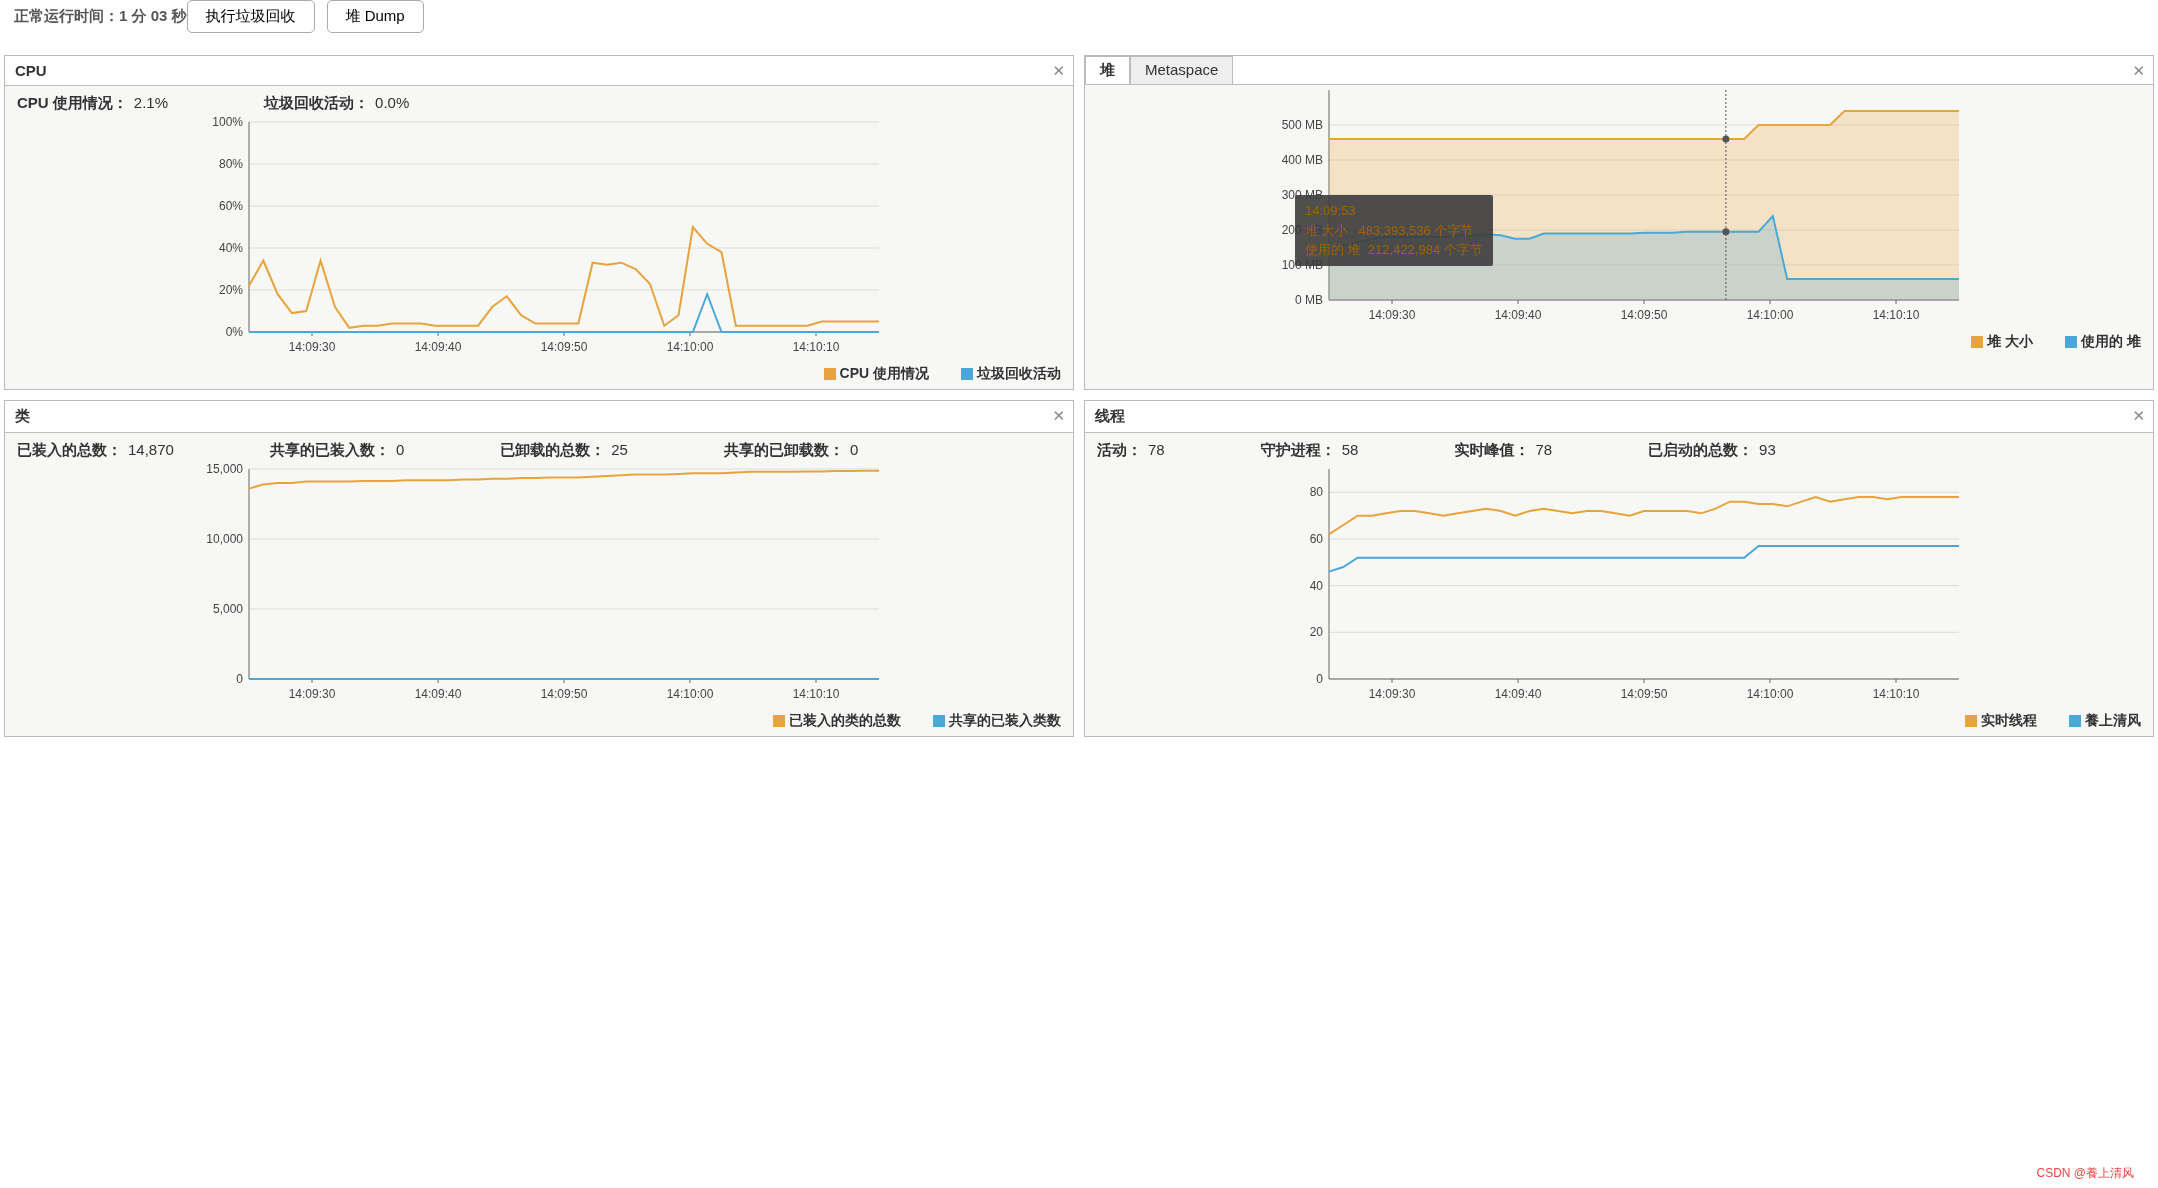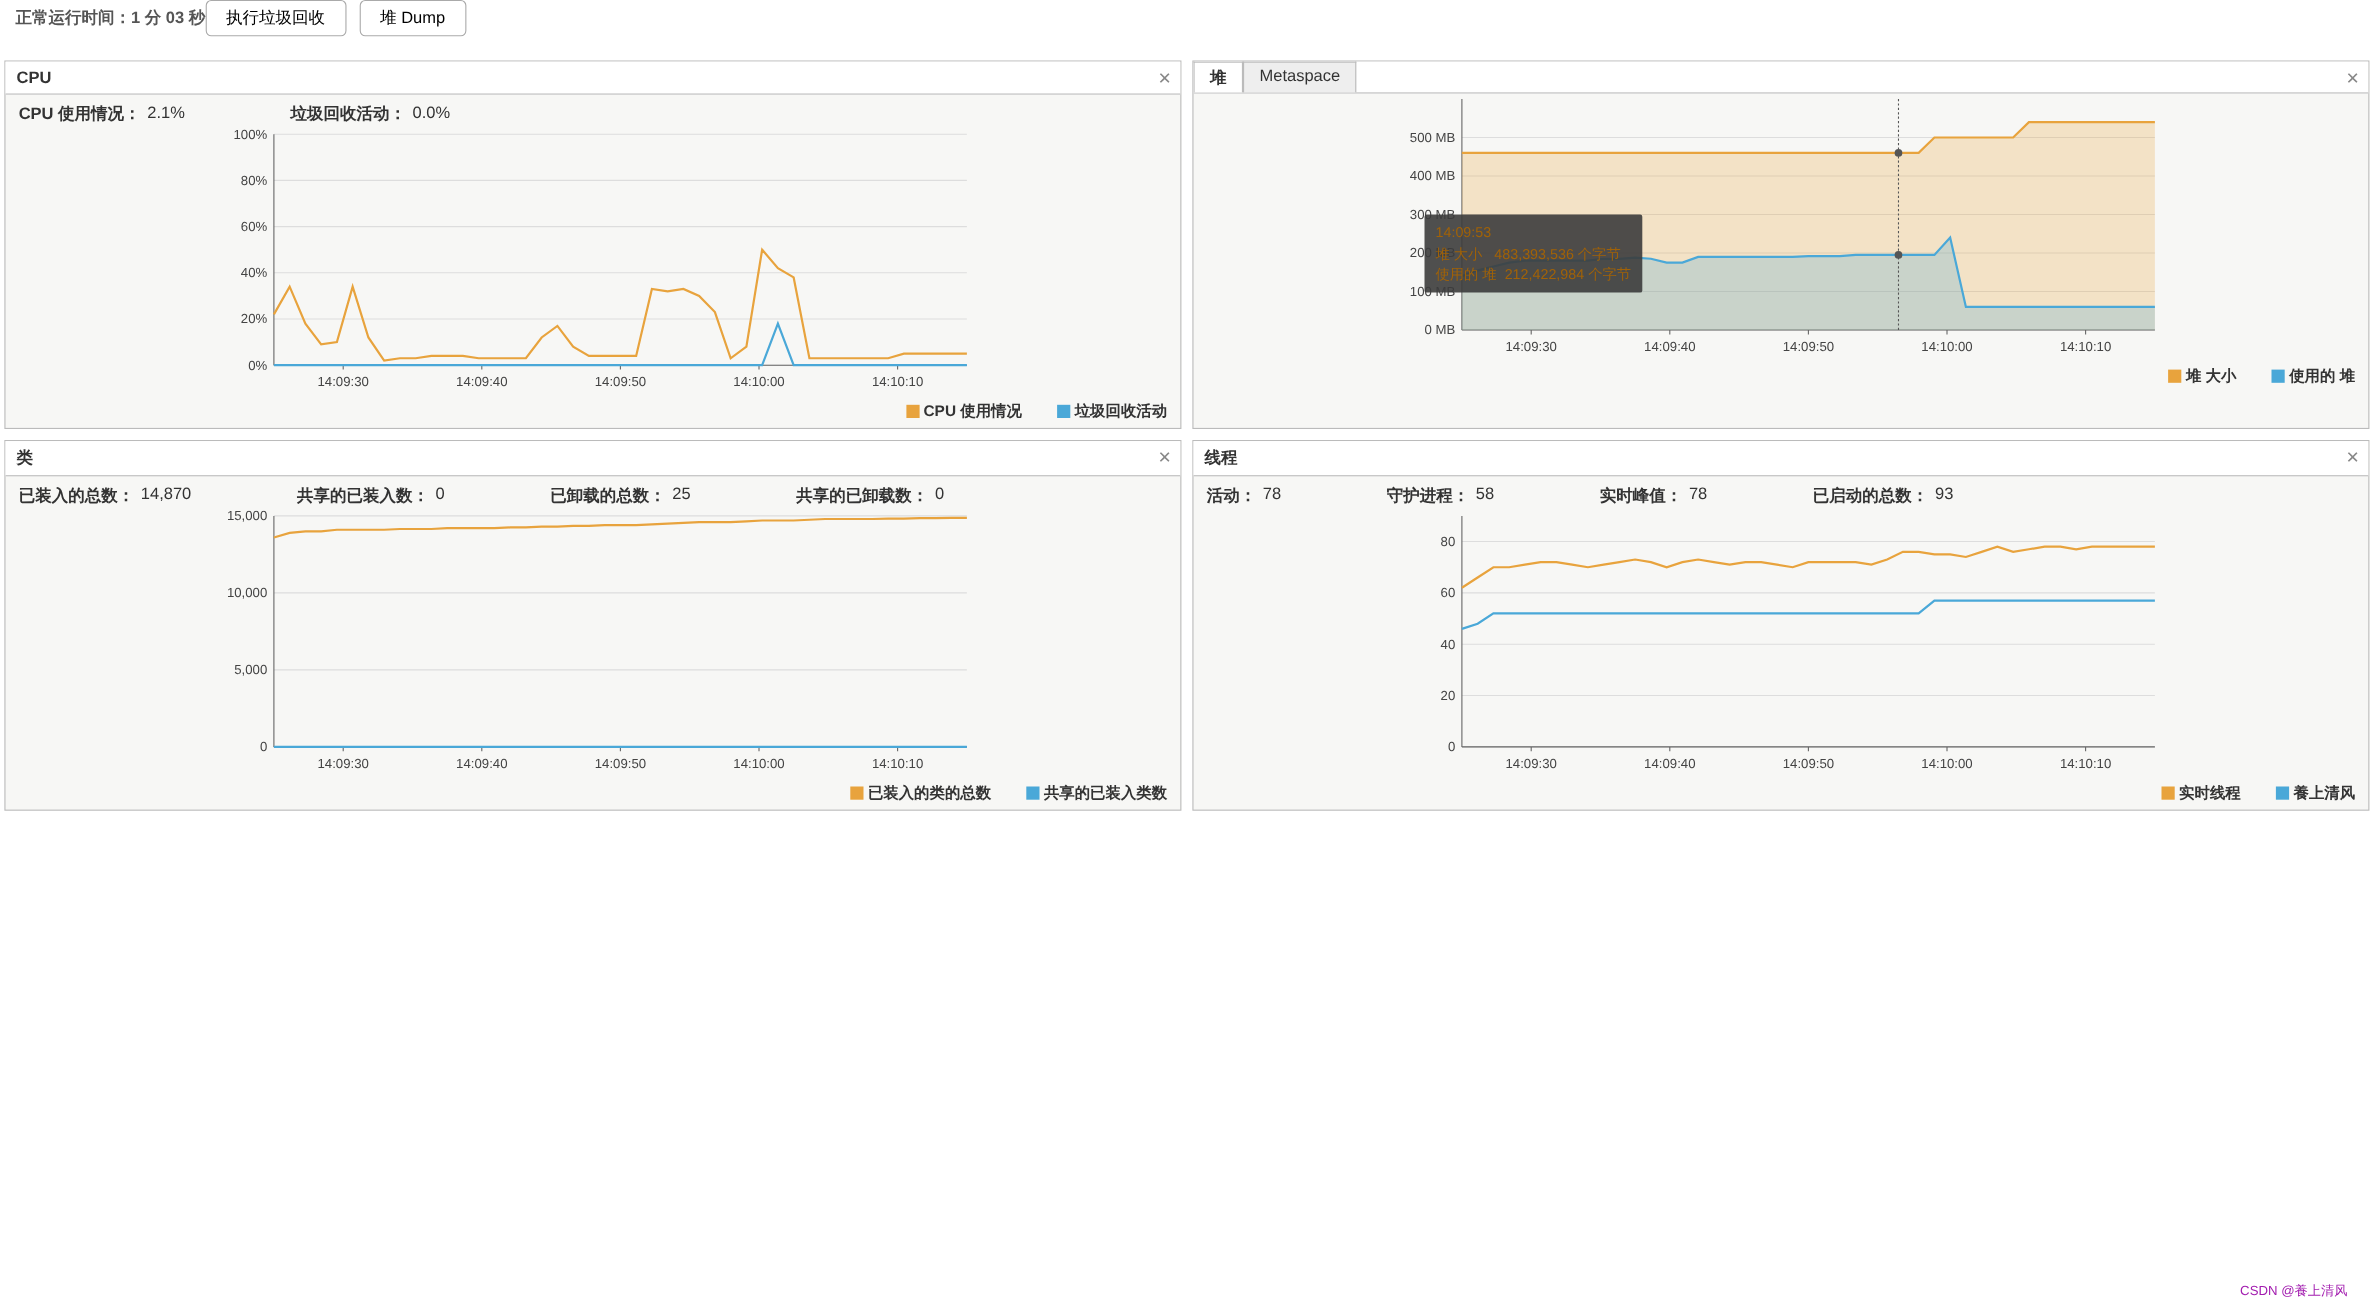--- a/index.html
+++ b/index.html
@@ -28,21 +28,21 @@
   .series-b { stroke: #4aa8d8; stroke-width: 2; fill: none; }
   .fill-a { fill: #e8a33d; fill-opacity: 0.25; }
   .fill-b { fill: #4aa8d8; fill-opacity: 0.25; }
   .legend { display: flex; justify-content: flex-end; gap: 32px; padding: 4px 12px 6px; font-size: 14px; font-weight: bold; }
   .swatch { display: inline-block; width: 12px; height: 12px; margin-right: 4px; vertical-align: middle; }
   .sw-a { background: #e8a33d; }
   .sw-b { background: #4aa8d8; }
   .tooltip { position: absolute; background: rgba(60,60,60,0.9); color: #a16207; font-size: 13px; padding: 6px 10px; border-radius: 2px; pointer-events: none; line-height: 1.5; }
   .crosshair { stroke: #555; stroke-width: 1; stroke-dasharray: 2,2; }
   .crosshair-dot { fill: #555; }
-  .watermark { position: fixed; right: 24px; bottom: 6px; color: #a21caf; font-size: 12px; }
+  .watermark { position: fixed; right: 24px; bottom: 6px; color: #ef4444; font-size: 12px; }
 </style>
 </head>
 <body>
 
 <div class="topbar">
   <div class="uptime-label">正常运行时间：1 分 03 秒</div>
   <div class="top-buttons">
     <button class="btn">执行垃圾回收</button>
     <button class="btn">堆 Dump</button>
   </div>

